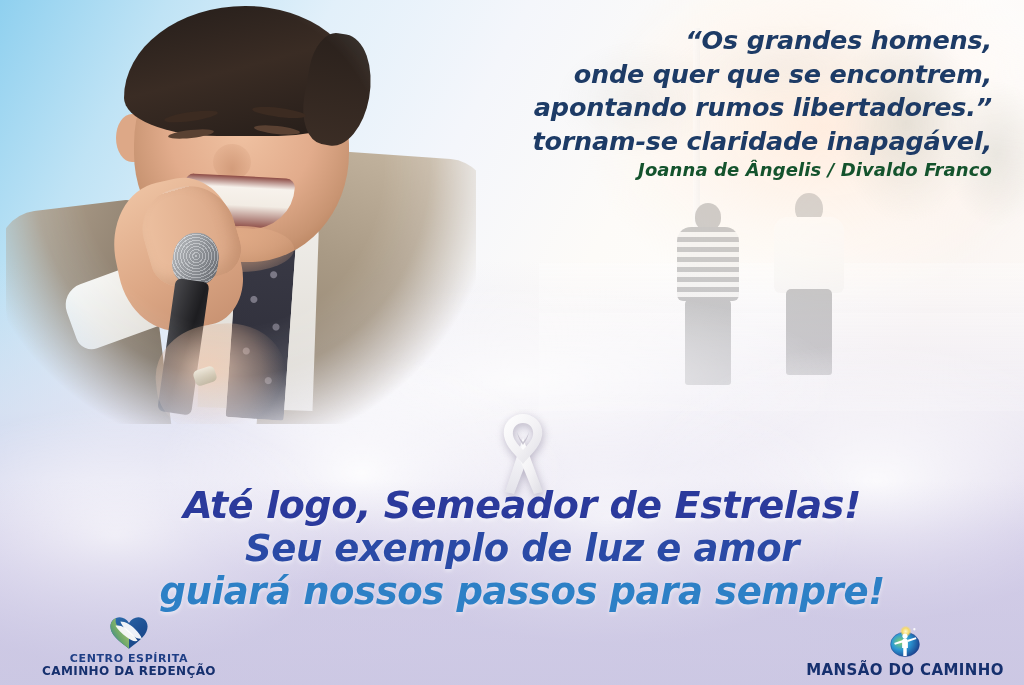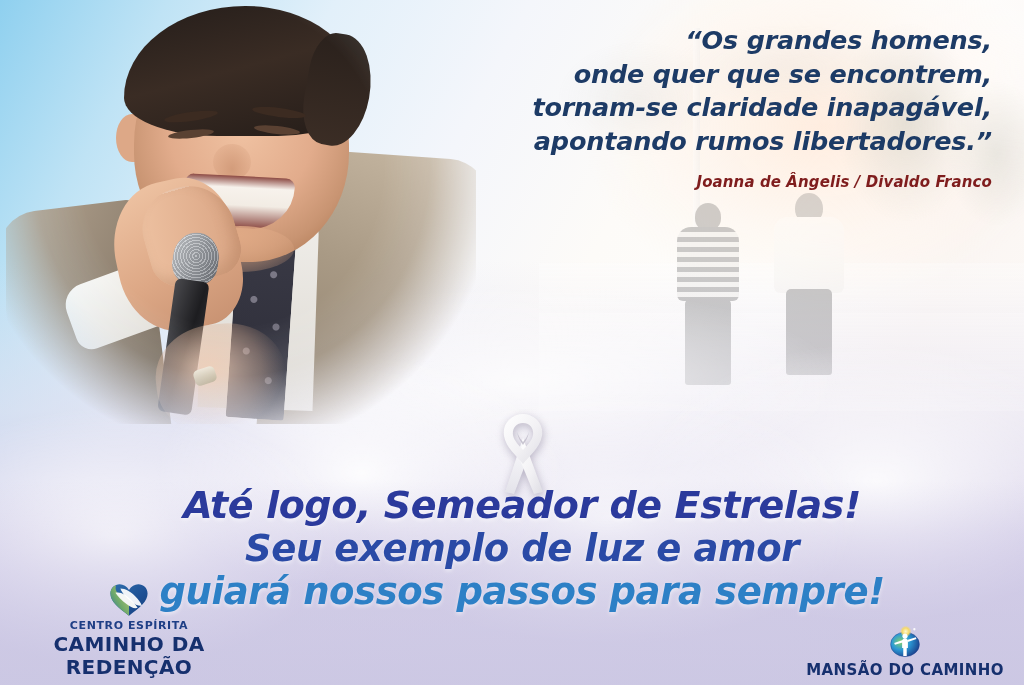--- a/index.html
+++ b/index.html
@@ -355,25 +355,24 @@
   .quote-line {
     font-size: 25.5px;
     line-height: 1.32;
     font-weight: 700;
     font-style: italic;
     color: #1d3b66;
     letter-spacing: -0.2px;
     white-space: nowrap;
   }
   .quote-credit {
-    margin-top: 14px;
-    font-size: 15px;
+    font-size: 18px;
     font-weight: 700;
     font-style: italic;
-    color: #7f1d1d;
+    color: #14532d;
     letter-spacing: 0.1px;
   }
 
   
   .ribbon {
     position: absolute;
     left: 487px; top: 408px;
     width: 72px; height: 86px;
     z-index: 7;
     filter: drop-shadow(1px 3px 4px rgba(120,110,140,0.45));
@@ -419,21 +418,21 @@
     margin-bottom: 2px;
   }
   .logo-l1 {
     font-size: 11px;
     font-weight: 700;
     color: #1f3f86;
     letter-spacing: 0.6px;
     line-height: 1.15;
   }
   .logo-l2 {
-    font-size: 20px;
+    font-size: 12px;
     font-weight: 700;
     color: #16306e;
     letter-spacing: 0.4px;
     line-height: 1.15;
   }
   .logo-single {
     font-size: 15px;
     font-weight: 700;
     color: #16306e;
     letter-spacing: 0.4px;
@@ -495,22 +494,22 @@
       <div class="p-hand2"></div>
       <div class="p-ring"></div>
     </div>
   </div>
 
   <div class="haze-bottom"></div>
 
   <div class="quote">
     <div class="quote-line">“Os grandes homens,</div>
     <div class="quote-line">onde quer que se encontrem,</div>
+    <div class="quote-line">apontando rumos libertadores.”</div>
     <div class="quote-line">tornam-se claridade inapagável,</div>
-    <div class="quote-line">apontando rumos libertadores.”</div>
     <div class="quote-credit">Joanna de Ângelis / Divaldo Franco</div>
   </div>
 
   <div class="ribbon">
     <svg viewBox="0 0 72 86" width="72" height="86" aria-hidden="true">
       <defs>
         <linearGradient id="rg" x1="0" y1="0" x2="1" y2="1">
           <stop offset="0%" stop-color="#ffffff"></stop>
           <stop offset="55%" stop-color="#f2f1f4"></stop>
           <stop offset="100%" stop-color="#dedde4"></stop>

